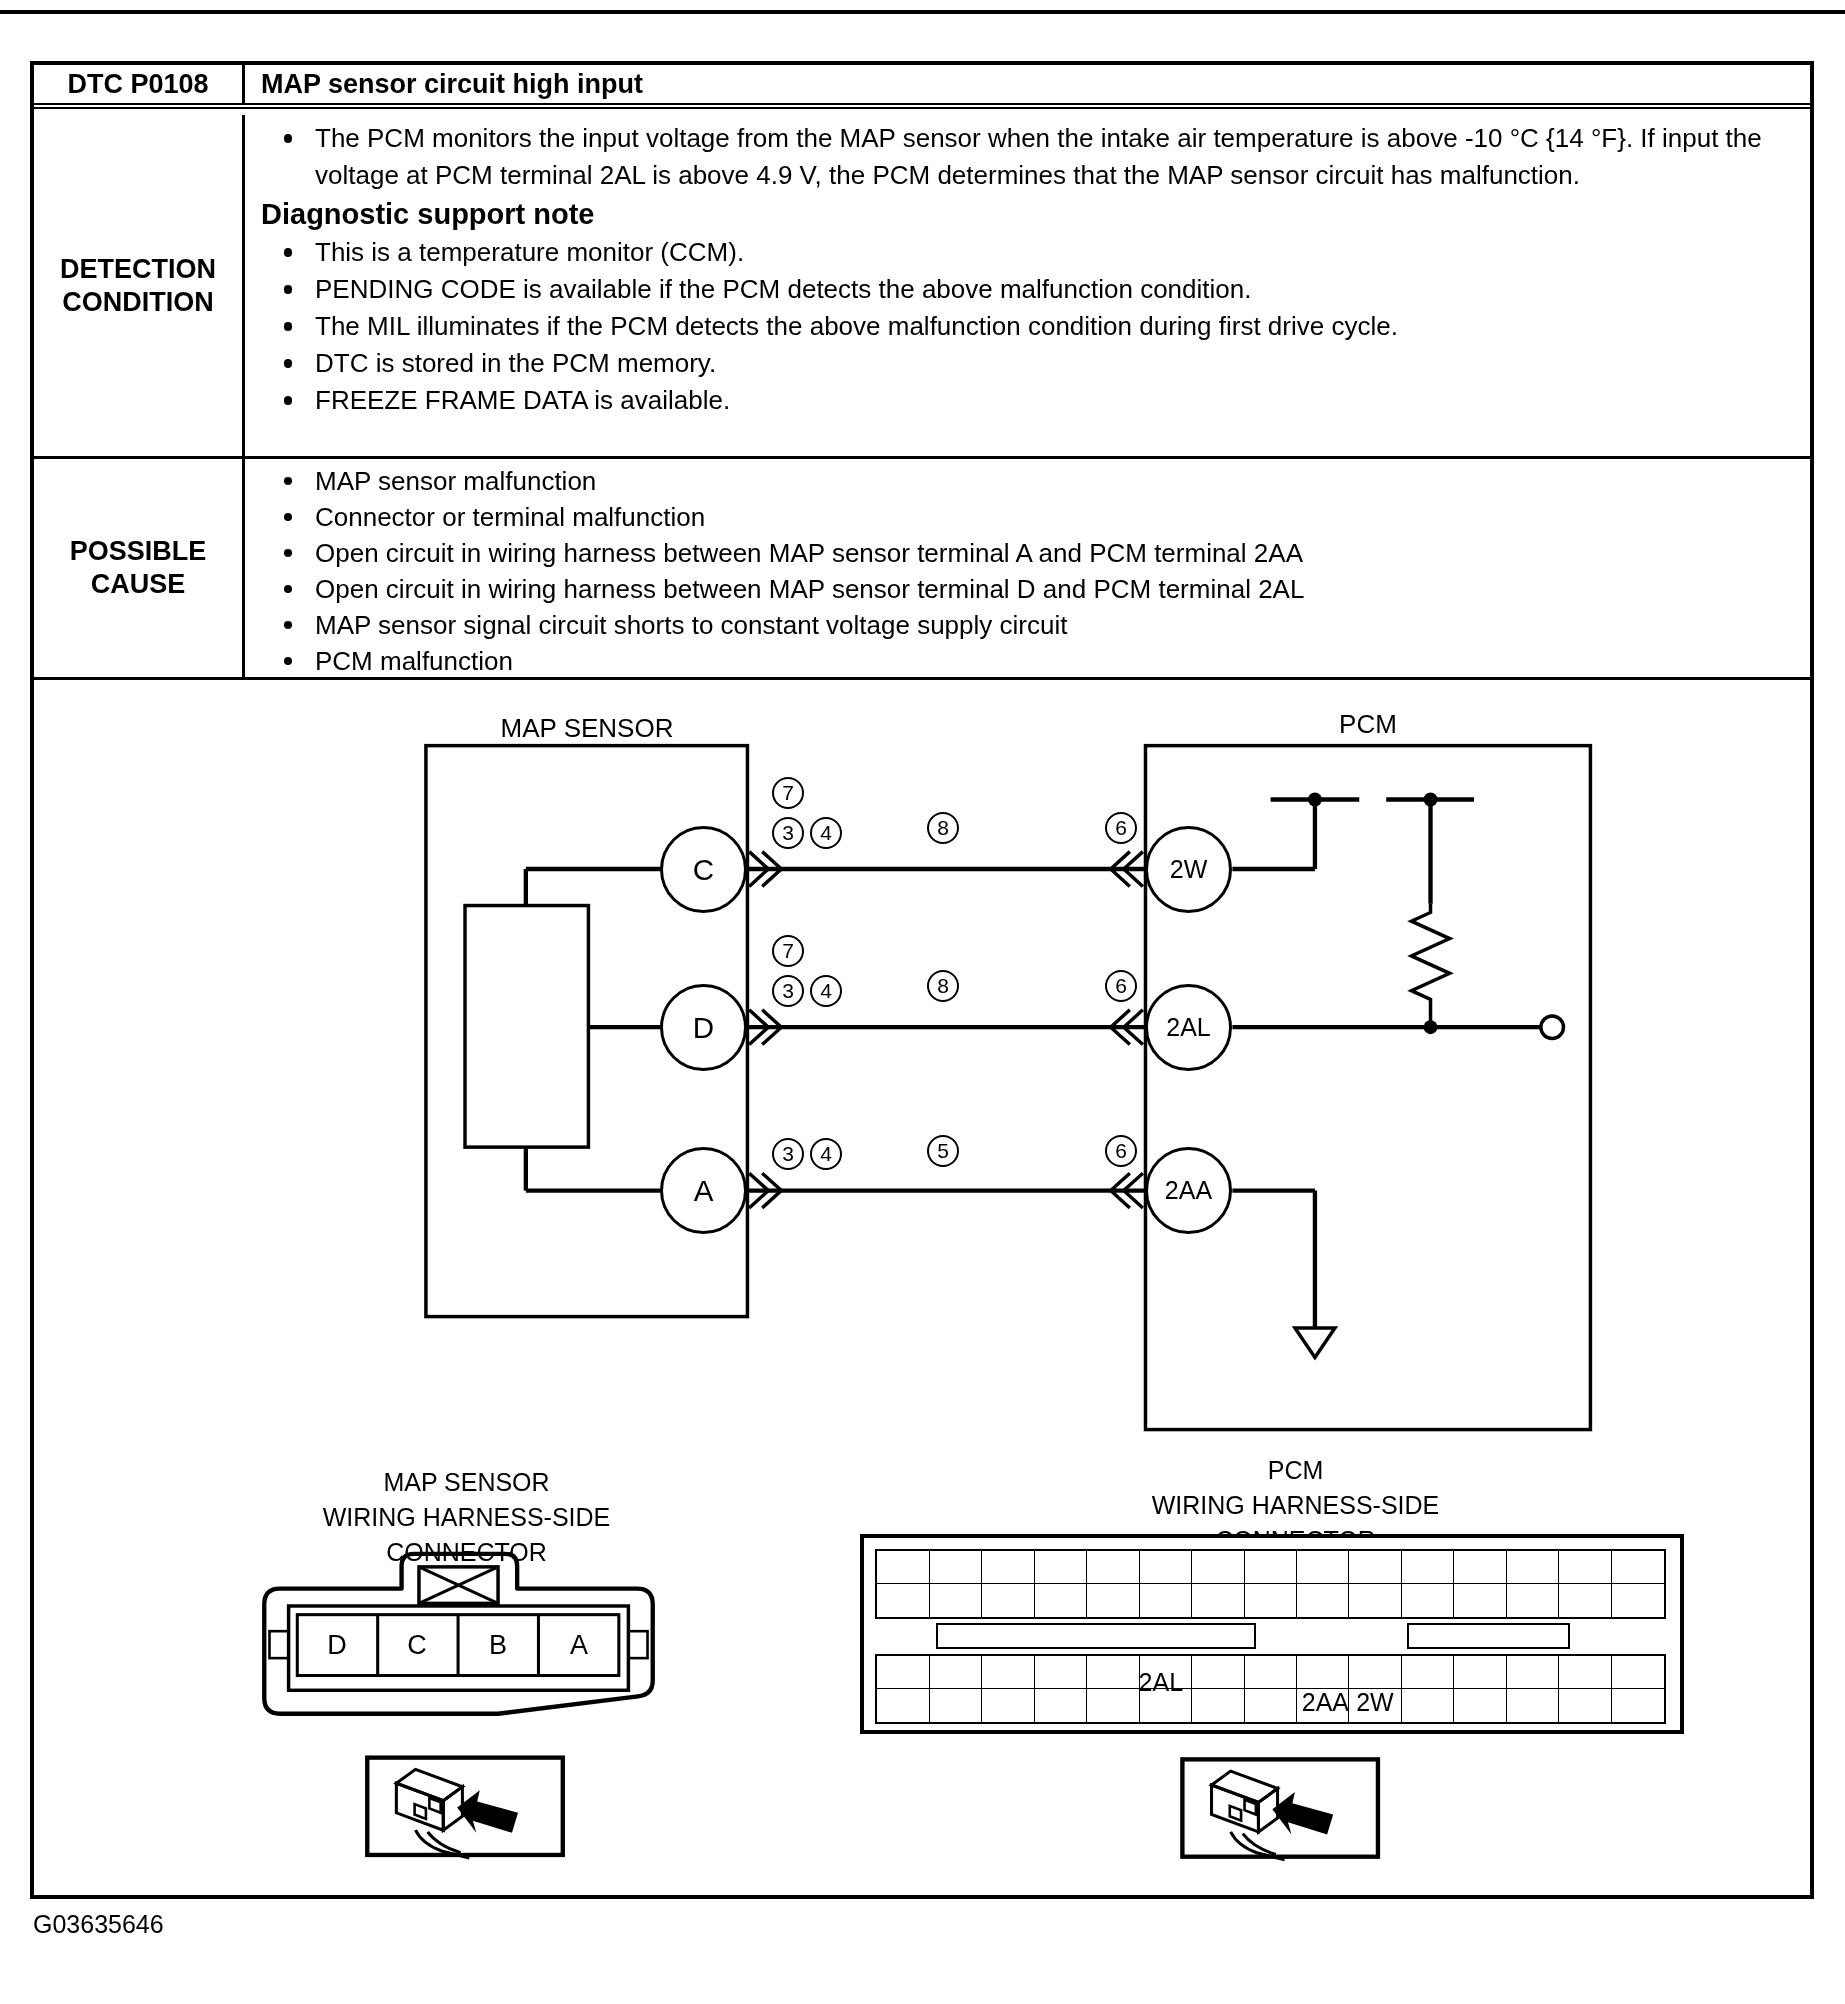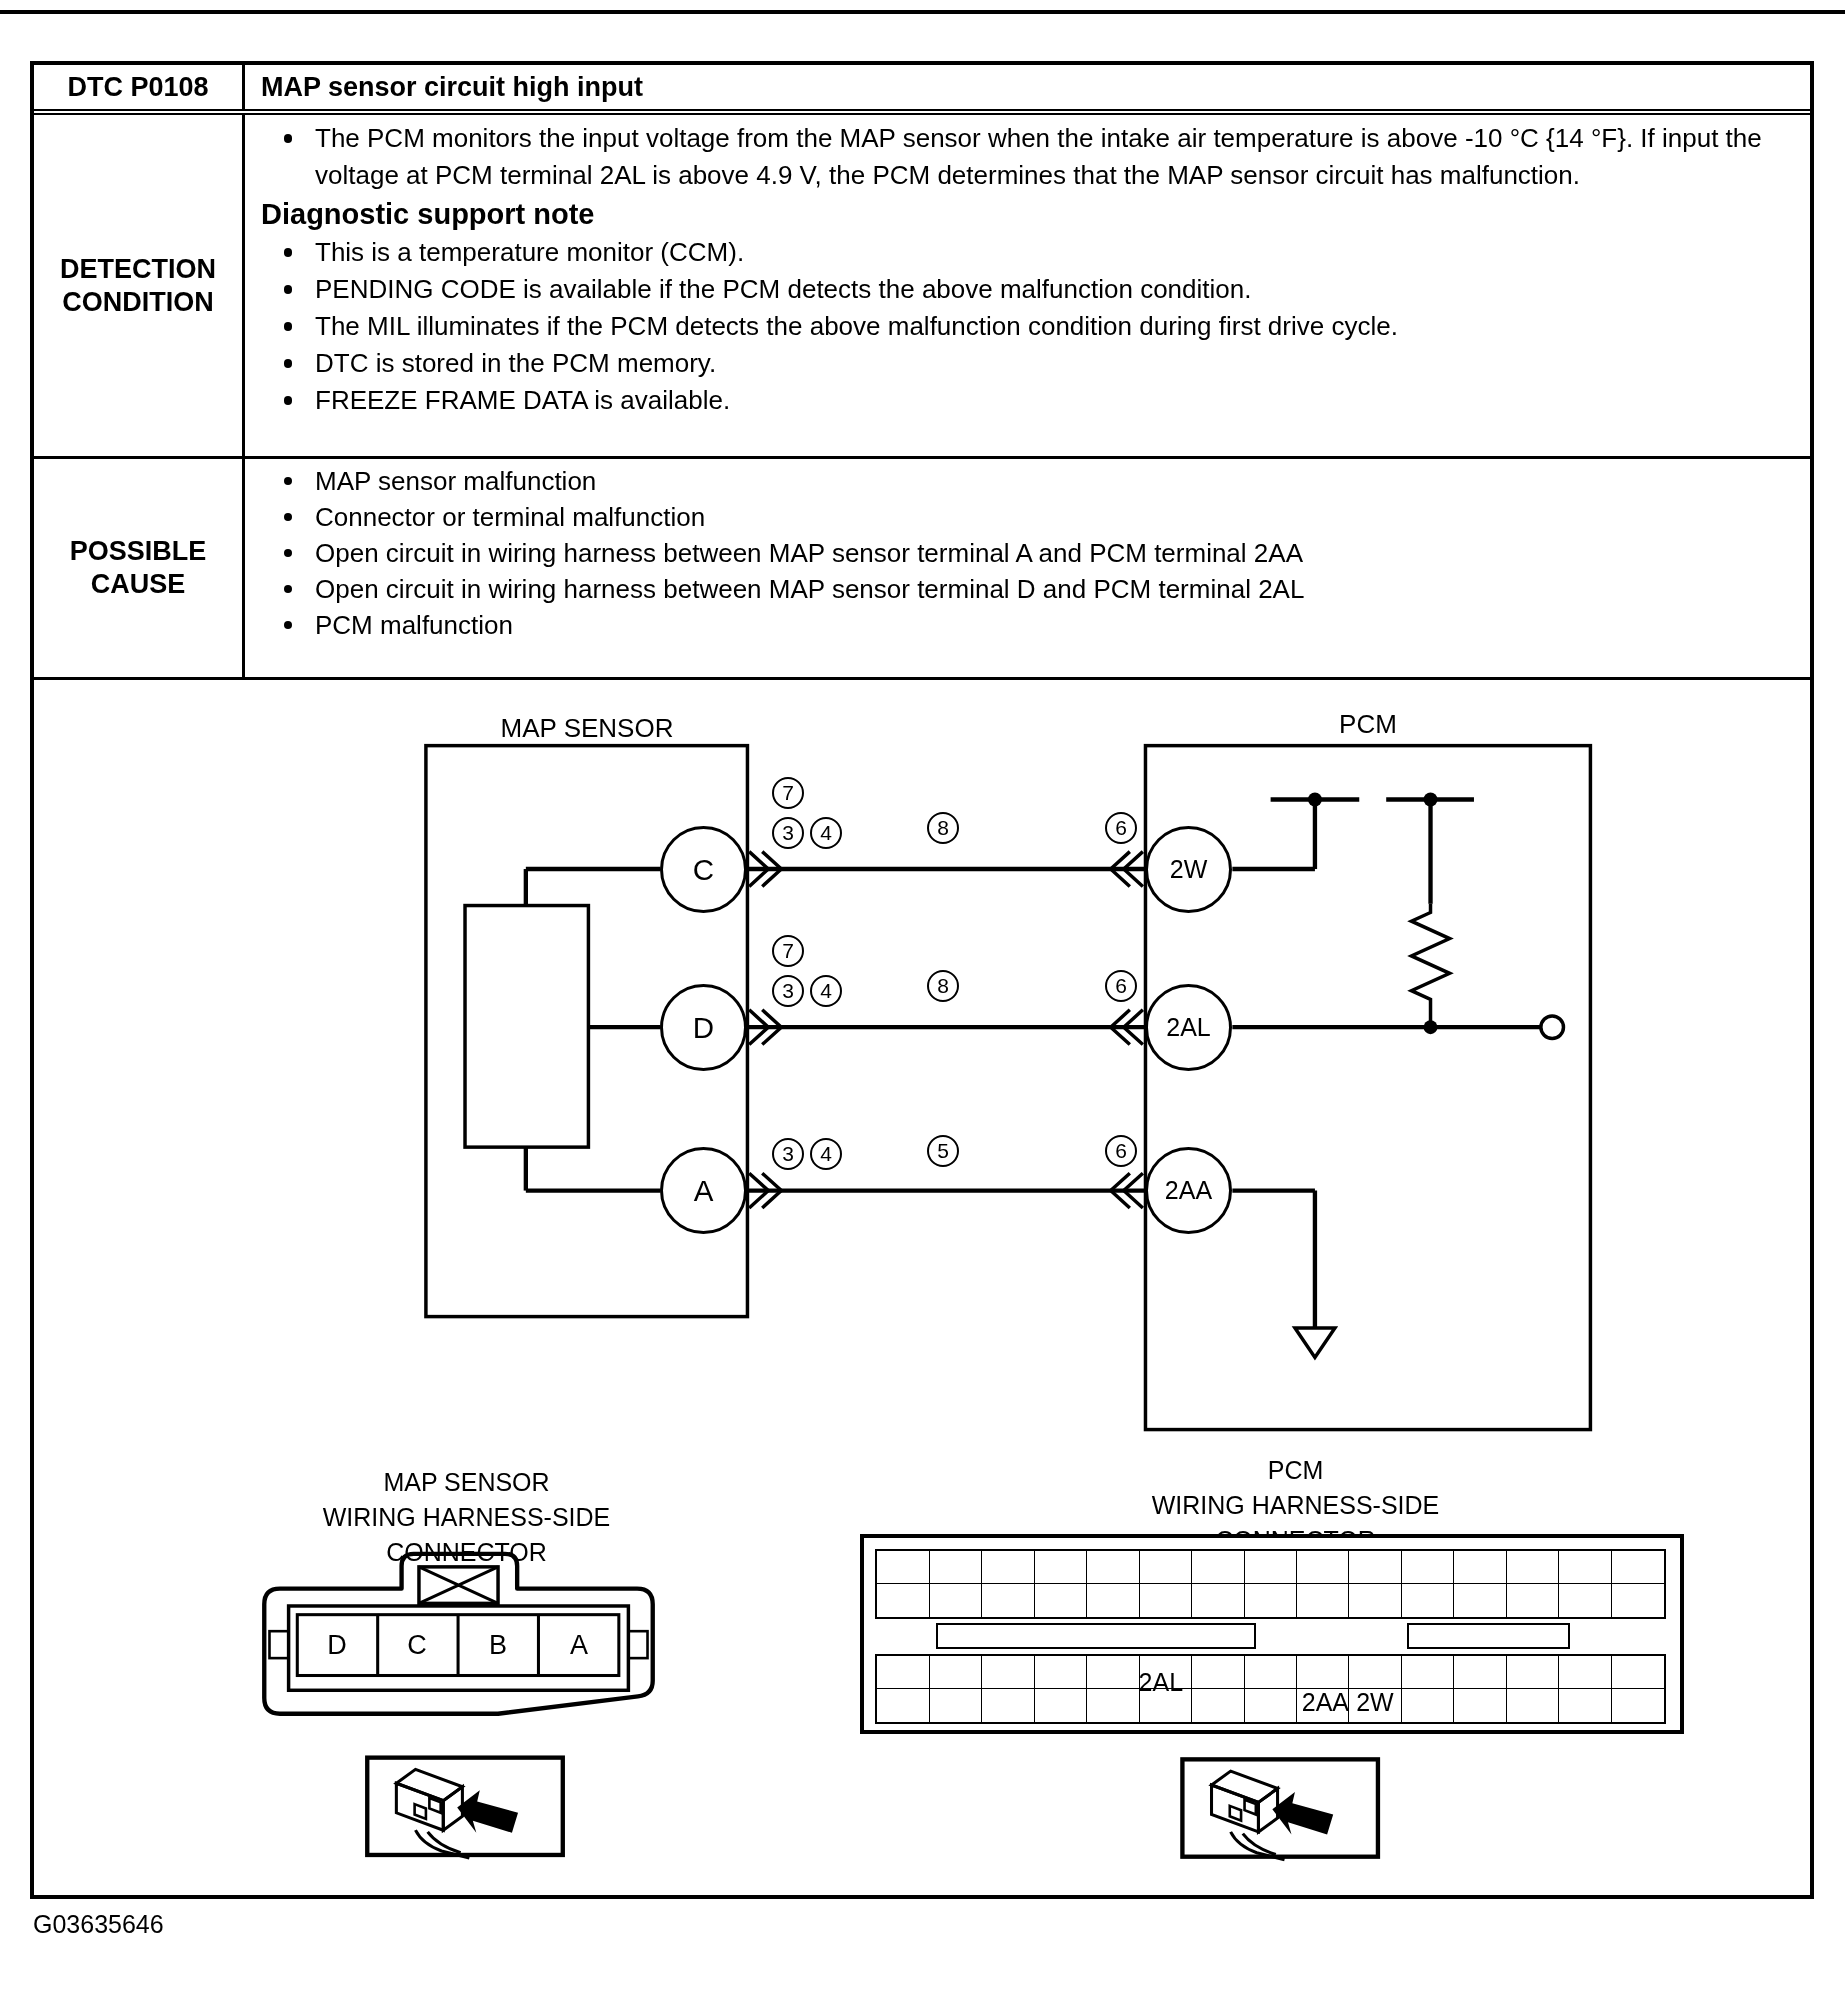--- a/index.html
+++ b/index.html
@@ -6,21 +6,21 @@
   .page{position:relative;width:1846px;height:2004px;background:#ffffff;
         font-family:"Liberation Sans",sans-serif;color:#000;overflow:hidden;}
   .abs{position:absolute;}
   .c{display:flex;align-items:center;justify-content:center;}
   .b{font-weight:400;text-align:center;}
   
   .scanline{left:0;top:10.4px;width:1846px;height:3.5px;background:#000;}
   
   .doc-table{left:30px;top:61px;width:1776px;height:1830px;border:4.3px solid #000;}
   .row{position:absolute;left:0;width:100%;box-sizing:border-box;}
-  .row1{top:0;height:50px;border-bottom:6px double #000;}
+  .row1{top:0;height:44px;border-bottom:6px double #000;}
   .row2{top:50px;height:344px;border-bottom:3.5px solid #000;}
   .row3{top:394px;height:221px;border-bottom:3.5px solid #000;}
   .cell-l{position:absolute;left:0;top:0;width:211px;height:100%;border-right:3.5px solid #000;
           box-sizing:border-box;display:flex;flex-direction:column;align-items:center;justify-content:center;
           font-weight:700;font-size:27px;line-height:33px;text-align:center;}
   .cell-r{position:absolute;left:215px;top:0;right:0;height:100%;box-sizing:border-box;}
   .hdr-dtc{font-size:27px;font-weight:700;}
   .hdr-title{font-size:27px;font-weight:700;padding-left:12px;display:flex;align-items:center;height:100%;}
   .bullets{padding:5.2px 22.6px 0 12px;}
   .bullets3{padding-top:3.5px;}
@@ -91,20 +91,21 @@
     <div class="row row3">
       <div class="cell-l">
         <div>POSSIBLE</div>
         <div>CAUSE</div>
       </div>
       <div class="cell-r bullets bullets3">
         <div class="li">MAP sensor malfunction</div>
         <div class="li">Connector or terminal malfunction</div>
         <div class="li">Open circuit in wiring harness between MAP sensor terminal A and PCM terminal 2AA</div>
         <div class="li">Open circuit in wiring harness between MAP sensor terminal D and PCM terminal 2AL</div>
+        <div class="li">MAP sensor signal circuit shorts to constant voltage supply circuit</div>
         <div class="li">PCM malfunction</div>
       </div>
     </div>
   </div>
 
   <svg class="overlay" width="1846" height="2004" viewBox="0 0 2124 2306">
     <g fill="none" stroke="#000">
 
       <rect x="490" y="858" width="370" height="657" stroke-width="4"></rect>
       <rect x="1318" y="858" width="512" height="787" stroke-width="4"></rect>

